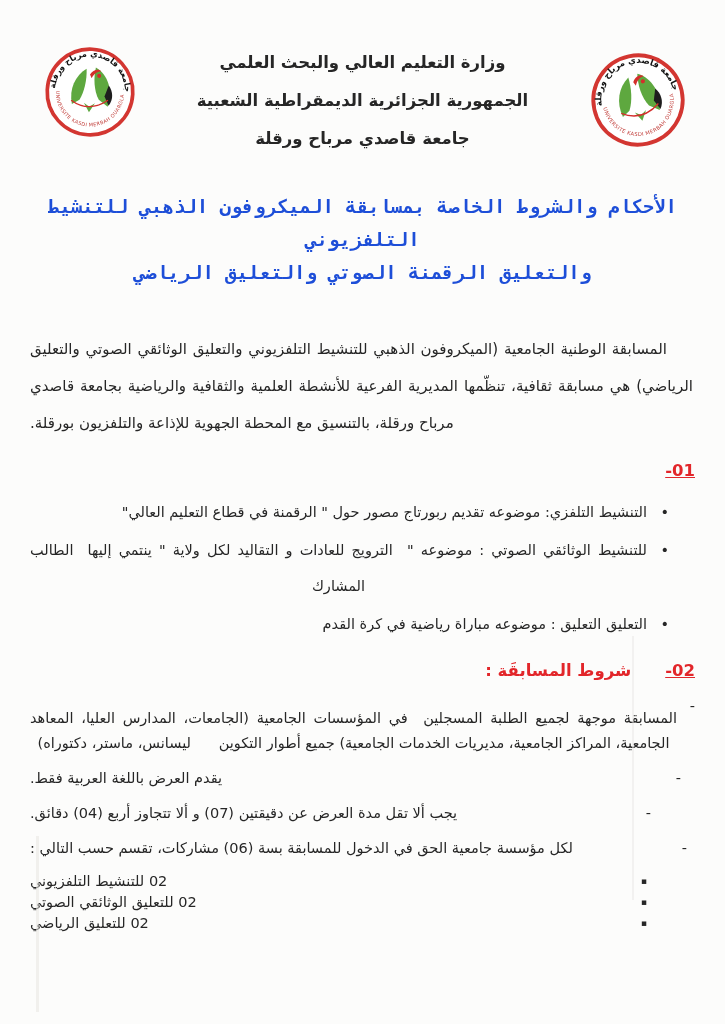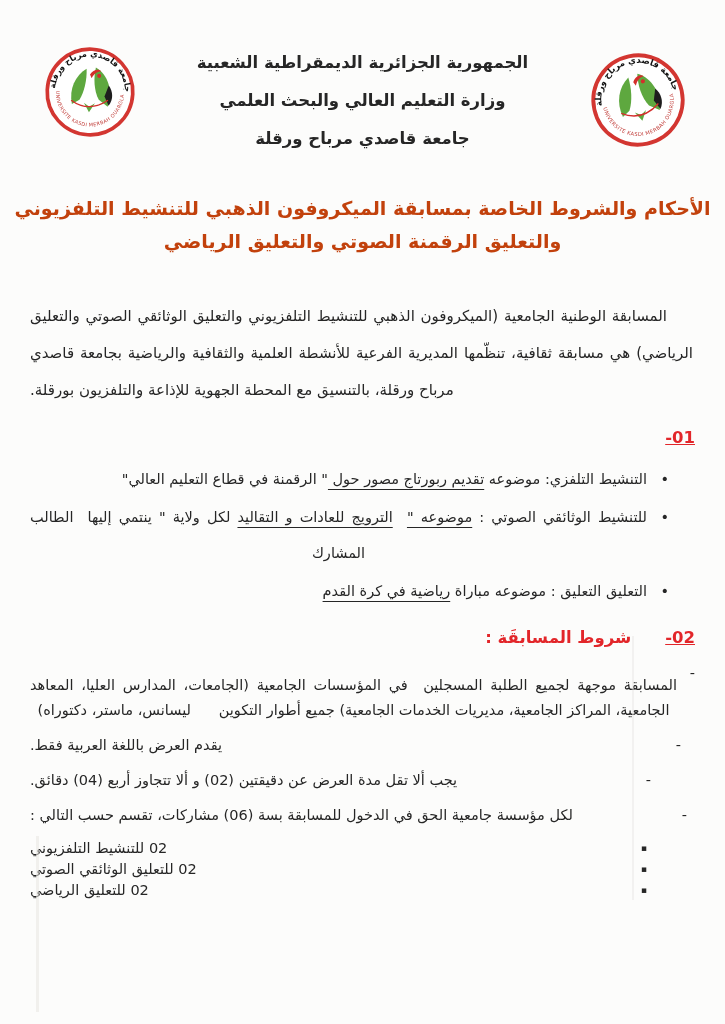--- a/index.html
+++ b/index.html
@@ -42,21 +42,21 @@
   .sec-head{display:flex;gap:34px;margin:14px 30px 8px 30px;font-weight:bold;font-size:16.5px;line-height:30px;}
   .sec-head .num{direction:ltr;unicode-bidi:isolate;text-decoration:underline;}
 
   
   .blist{margin:2px 30px 0 30px;padding-right:26px;font-size:14.5px;}
   .blist .item{display:flex;margin-bottom:2px;}
   .blist .marker{flex:0 0 22px;line-height:36px;}
   .blist .txt{flex:1;line-height:36px;text-align:justify;text-align-last:right;}
   .blist .item.center-last .txt{text-align-last:center;}
 
-  .u{text-decoration:underline;text-underline-offset:5px;text-decoration-thickness:1px;}
+  .u{text-underline-offset:5px;text-decoration-thickness:1px;}
 
   
   .dlist{margin:6px 30px 0 30px;font-size:14.5px;}
   .dlist .item{display:flex;margin-bottom:10px;}
   .dlist .marker{flex:0 0 18px;line-height:25px;}
   .dlist .txt{flex:1;line-height:25px;text-align:left;}
   .dlist .item.just .txt{text-align:justify;text-align-last:center;margin-top:12px;}
   .dlist .item.ind-sm{padding-right:8px;}
   .dlist .item.ind-md{padding-right:14px;}
   .dlist .item.ind-lg{padding-right:44px;}
@@ -111,26 +111,26 @@
       <path d="M55,23 C69,30 75,48 70,65 L60,58 C54,48 53,34 55,23 Z" fill="#5ea83f"></path>
       <path d="M70,42 C75,48 76,57 71,64 L66,54 Z" fill="#1e1e1e"></path>
       <path d="M44,62 L50,72 L56,62 L50,66 Z" fill="#5ea83f"></path>
       <path d="M49,31 C52,25 59,24 61,27 C57,27 53,30 51,35 Z" fill="#d32f2c"></path>
       <circle cx="59" cy="32" r="2.2" fill="#d32f2c"></circle>
       <path d="M30,60 Q50,73 70,58" stroke="#d32f2c" stroke-width="1.4" fill="none"></path>
     </g>
   </svg>
 
   <div class="hdr-text">
+    <div>وزارة التعليم العالي والبحث العلمي</div>
     <div>الجمهورية الجزائرية الديمقراطية الشعبية</div>
-    <div>وزارة التعليم العالي والبحث العلمي</div>
     <div>جامعة قاصدي مرباح ورقلة</div>
   </div>
 
-  <div class="doc-title" style="color: #c2410c;">
+  <div class="doc-title" style="color: #1d4ed8; font-family: Liberation Mono, monospace;">
     <div>الأحكام والشروط الخاصة بمسابقة الميكروفون الذهبي للتنشيط التلفزيوني</div>
     <div>والتعليق الرقمنة الصوتي والتعليق الرياضي</div>
   </div>
 
   <div class="intro">المسابقة الوطنية الجامعية (الميكروفون الذهبي للتنشيط التلفزيوني والتعليق الوثائقي الصوتي والتعليق الرياضي) هي مسابقة ثقافية، تنظّمها المديرية الفرعية للأنشطة العلمية والثقافية والرياضية بجامعة قاصدي مرباح ورقلة، بالتنسيق مع المحطة الجهوية للإذاعة والتلفزيون بورقلة.</div>
 
   <div class="sec-head" style="color: rgb(226, 38, 42);">
     <span class="num">-01</span>
   </div>
 
@@ -158,21 +158,21 @@
     <div class="item just">
       <span class="marker">-</span>
       <span class="txt">المسابقة موجهة لجميع الطلبة المسجلين &nbsp;في المؤسسات الجامعية (الجامعات، المدارس العليا، المعاهد الجامعية، المراكز الجامعية، مديريات الخدمات الجامعية) جميع أطوار التكوين &nbsp;&nbsp;&nbsp;&nbsp; ليسانس، ماستر، دكتوراه)</span>
     </div>
     <div class="item ind-md">
       <span class="marker">-</span>
       <span class="txt">يقدم العرض باللغة العربية فقط.</span>
     </div>
     <div class="item ind-lg">
       <span class="marker">-</span>
-      <span class="txt">يجب ألا تقل مدة العرض عن دقيقتين (02) و ألا تتجاوز أربع (04) دقائق.</span>
+      <span class="txt">يجب ألا تقل مدة العرض عن دقيقتين (07) و ألا تتجاوز أربع (04) دقائق.</span>
     </div>
     <div class="item ind-sm">
       <span class="marker">-</span>
       <span class="txt">لكل مؤسسة جامعية الحق في الدخول للمسابقة بسة (06) مشاركات، تقسم حسب التالي :</span>
     </div>
   </div>
 
   <div class="sqlist">
     <div class="item">
       <span class="marker">▪</span>

